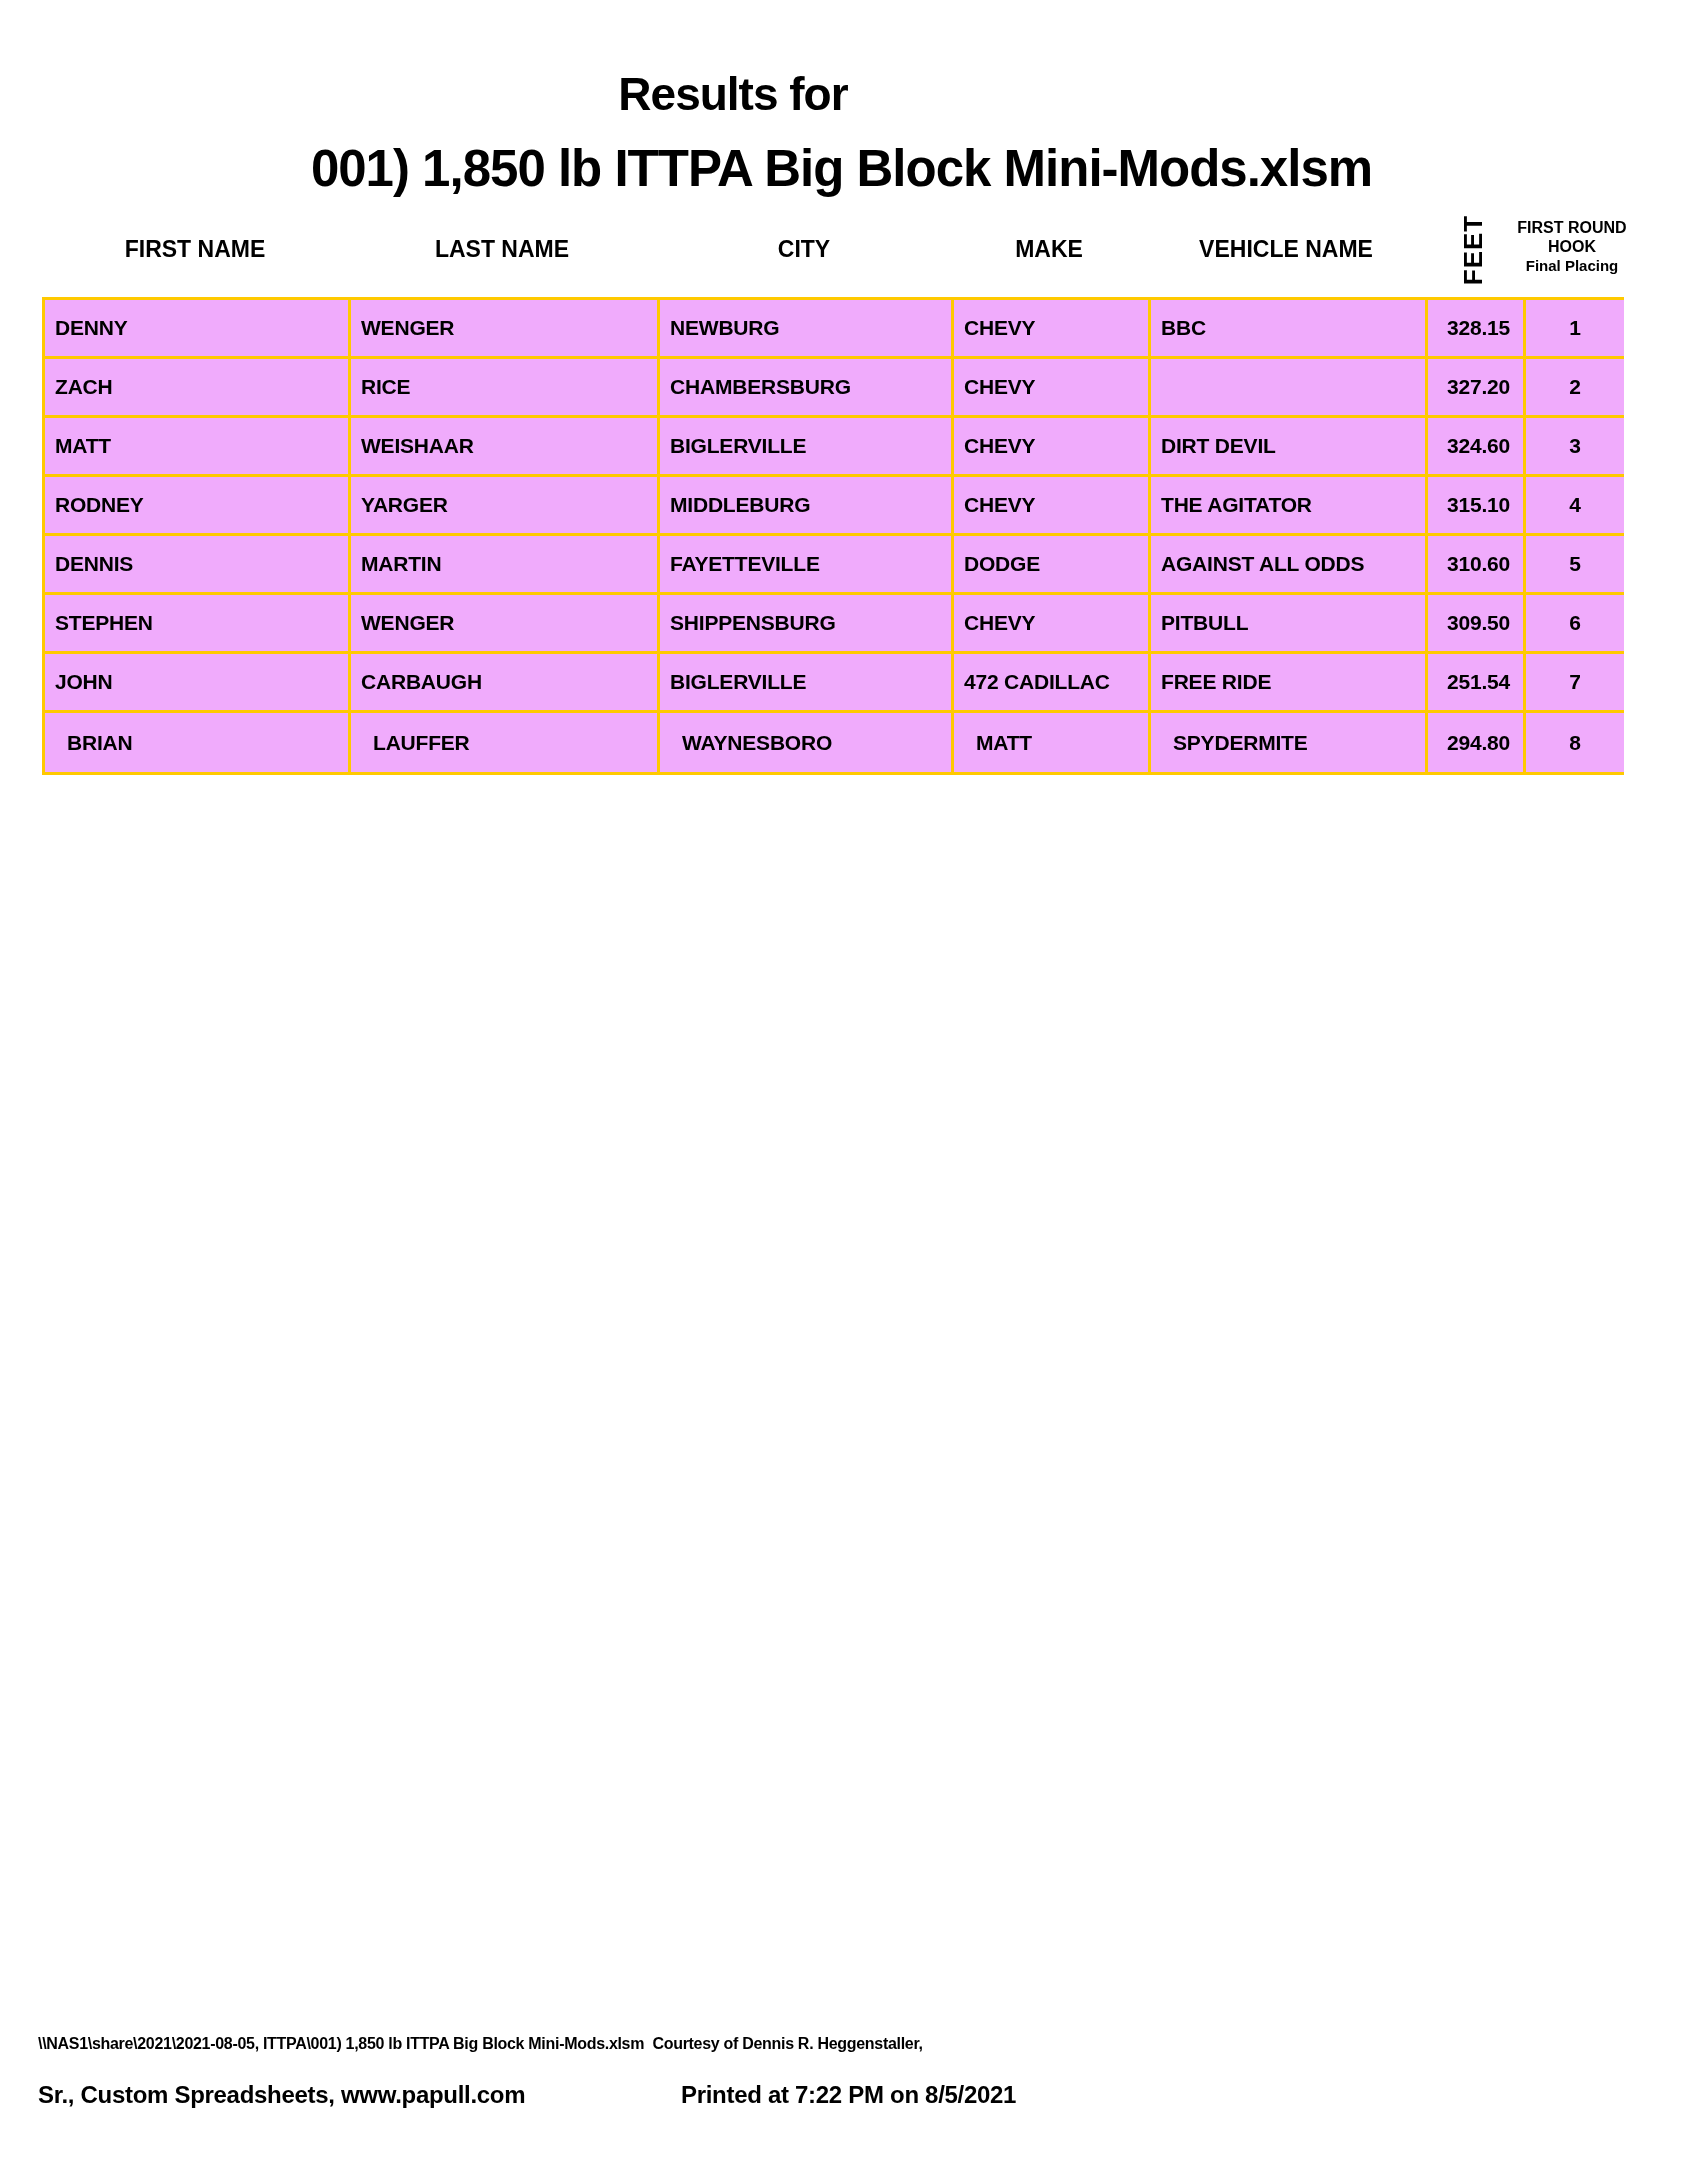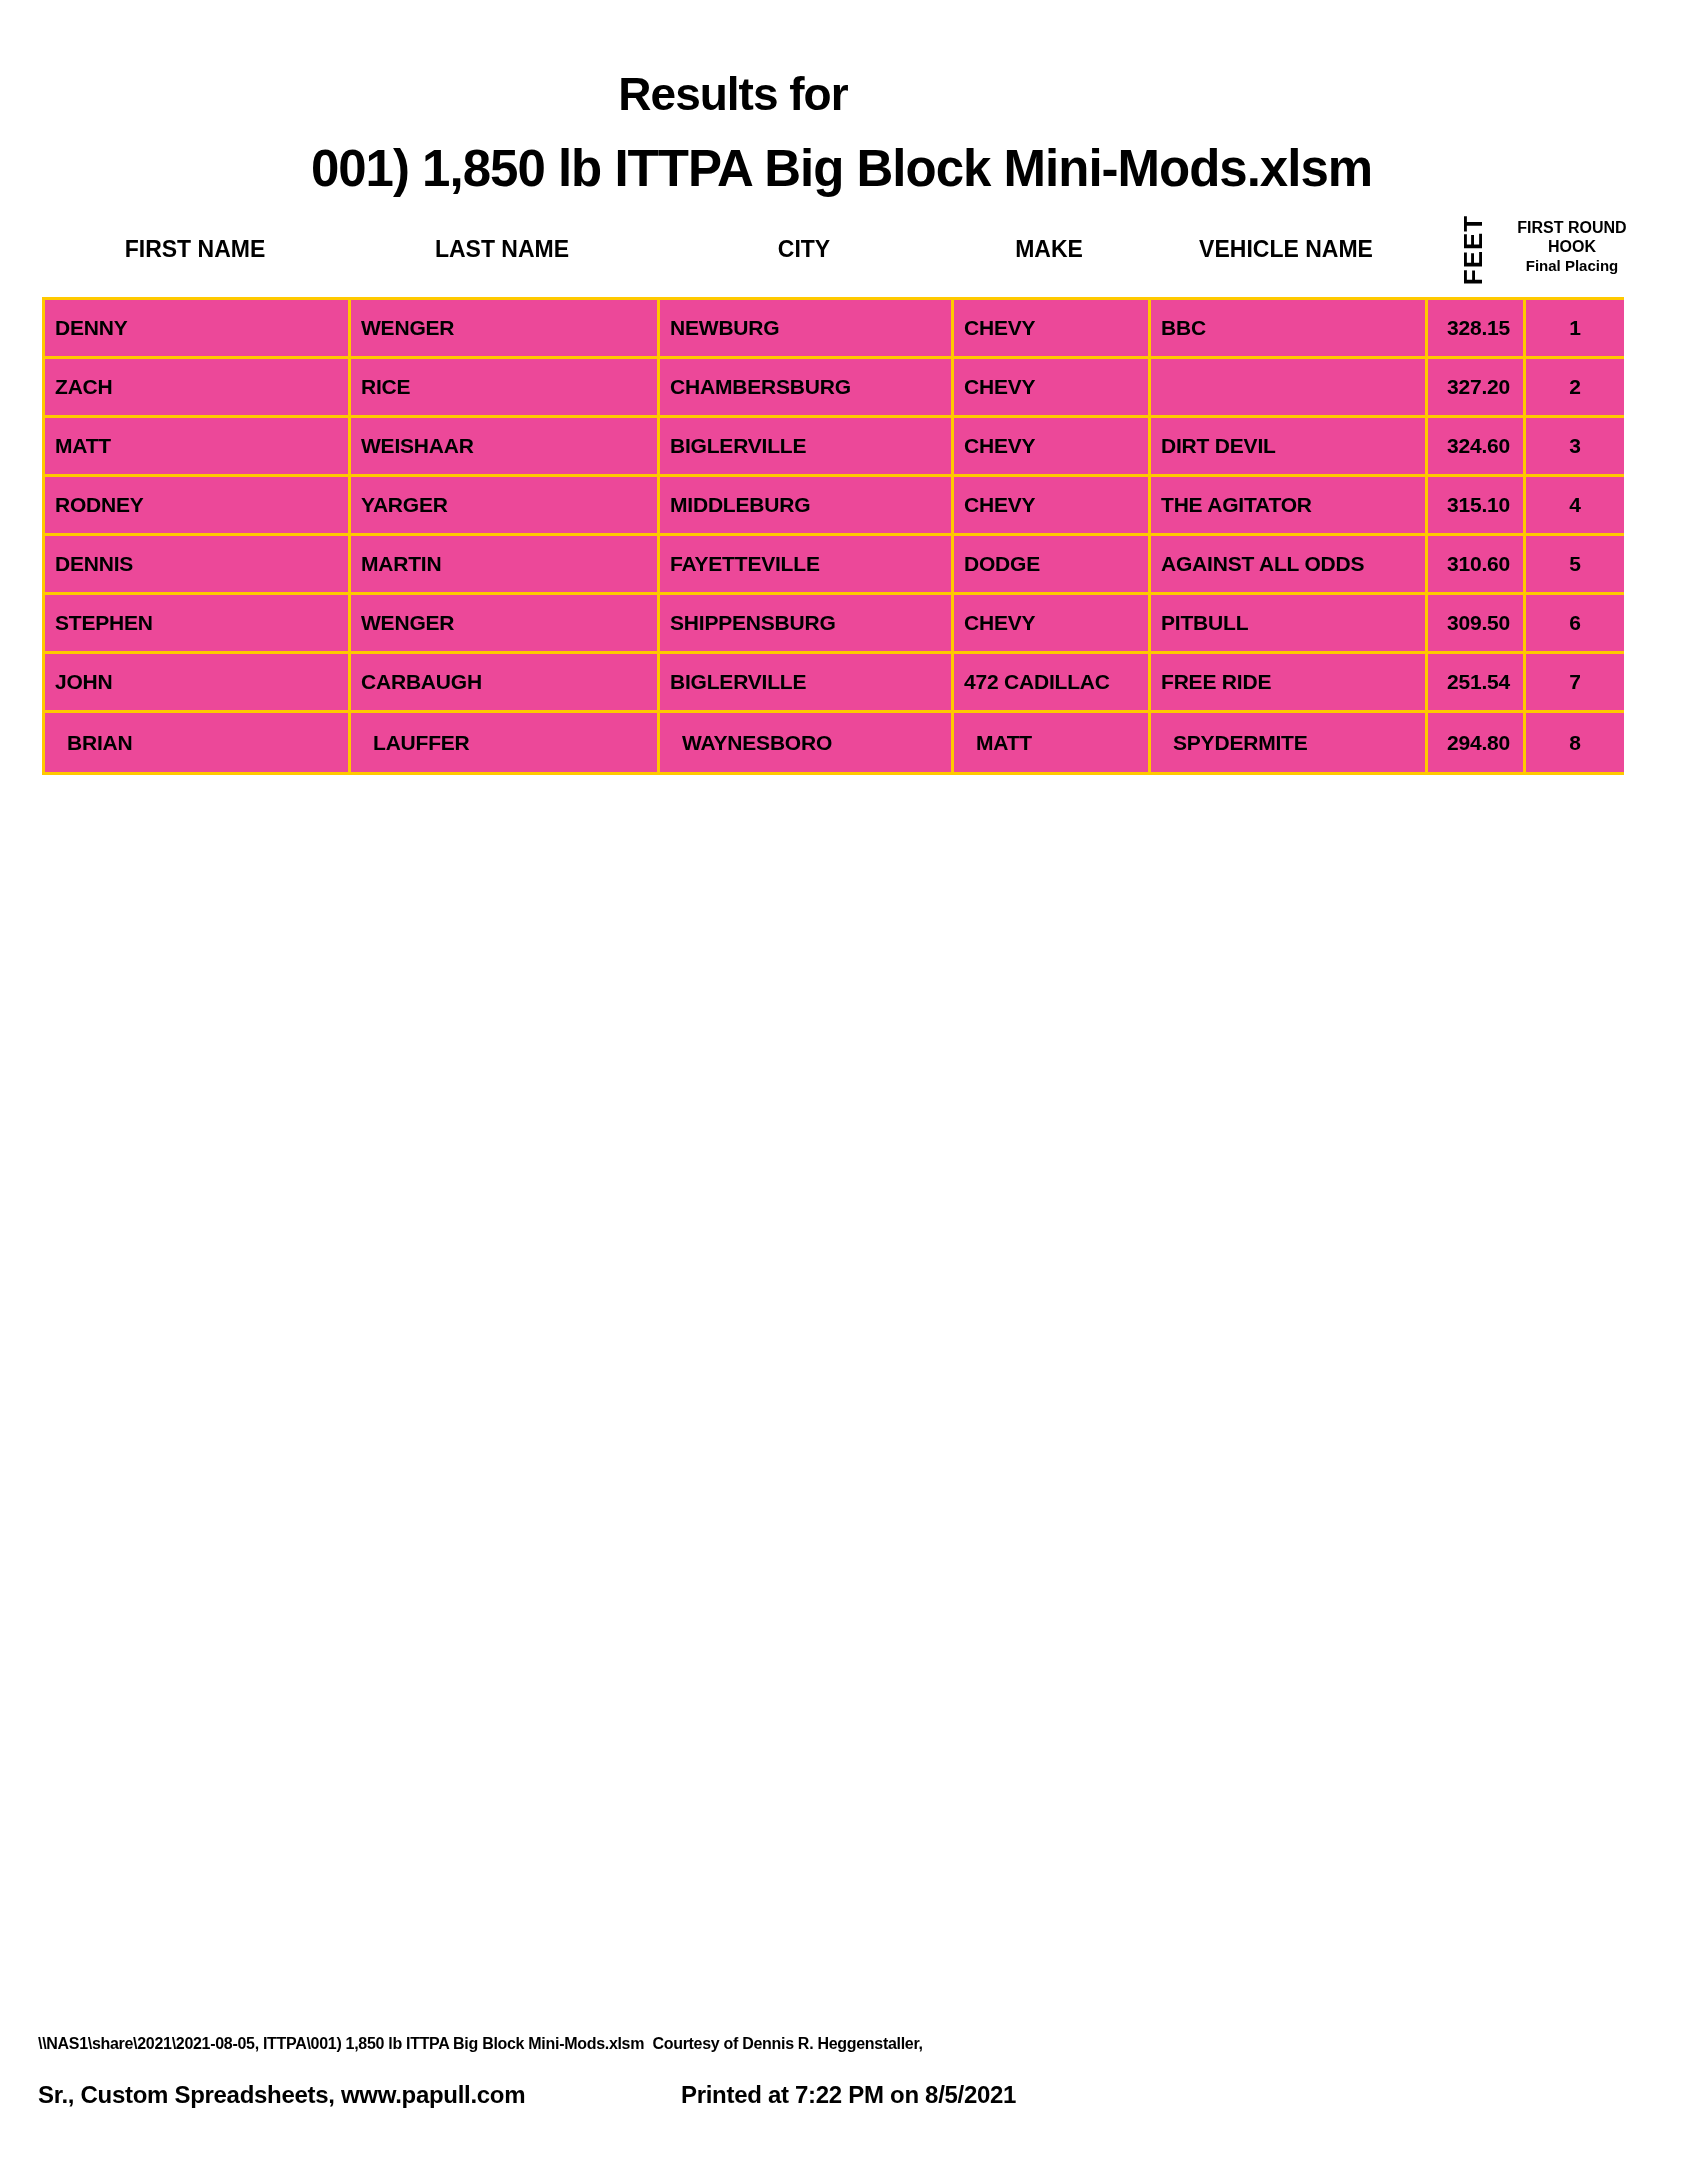--- a/index.html
+++ b/index.html
@@ -43,21 +43,21 @@
     font-size: 16px; line-height: 19px;
   }
   .hook-line3 { font-size: 15px; }
   .results-table {
     position: absolute; left: 42px; top: 297px;
     display: grid;
     grid-template-columns: 306px 309px 294px 197px 277px 98px 98px;
     grid-auto-rows: 59px;
     border: 3px solid var(--gold);
     border-right: none;
-    background: #ec4899;
+    background: #f0abfc;
   }
   .cell {
     box-sizing: border-box;
     border-right: 3px solid var(--gold);
     border-bottom: 3px solid var(--gold);
     display: flex; align-items: center;
     padding-left: 10px;
     font-size: 21px; letter-spacing: -0.2px;
     white-space: nowrap; overflow: hidden;
   }

